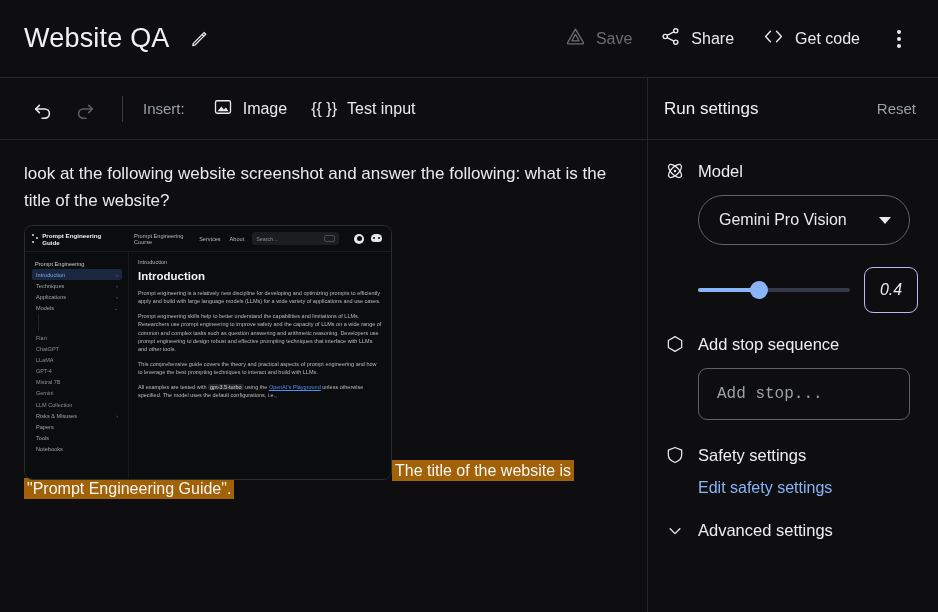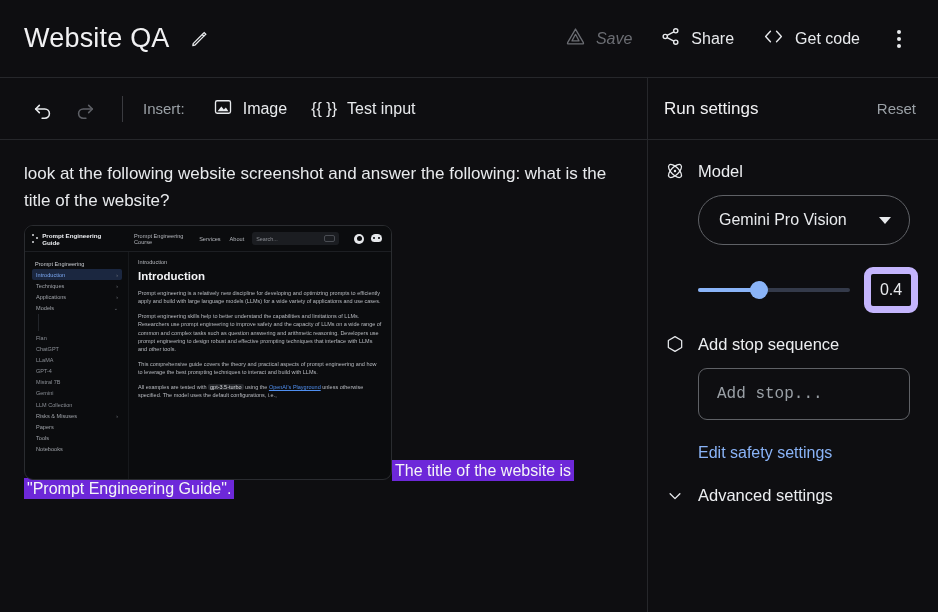--- a/index.html
+++ b/index.html
@@ -22,21 +22,21 @@
   }
   .title-wrap { display: flex; align-items: center; gap: 18px; flex: 1; }
   .app-title { font-size: 27px; color: #f1f1f3; font-weight: 400; letter-spacing: .2px; }
   .edit-btn { width: 24px; height: 24px; display: flex; align-items: center; justify-content: center; cursor: pointer; }
   .header-actions { display: flex; align-items: center; gap: 0px; }
   .hact {
     display: flex; align-items: center; gap: 10px;
     padding: 8px 14px; border-radius: 6px; cursor: pointer;
     font-size: 16px; color: #e8eaed;
   }
-  .hact.disabled { color: #6b6d73; cursor: default; font-style: italic; }
+  .hact.disabled { color: #6b6d73; cursor: default; }
   .kebab { width: 34px; height: 34px; display:flex; align-items:center; justify-content:center; margin-left:8px; cursor:pointer;}
   .kebab i { display:block; width:4px; height:4px; border-radius:50%; background:#e8eaed; box-shadow:0 -7px 0 #e8eaed, 0 7px 0 #e8eaed; }
 
   
   .body { display: flex; flex: 1; min-height: 0; }
   .left { width: 648px; display: flex; flex-direction: column; min-width: 0; border-right: 1px solid #26272b; }
   .right { flex: 1; display: flex; flex-direction: column; min-width: 0; }
 
   
   .toolbar {
@@ -50,21 +50,21 @@
   .ins-btn { display:flex; align-items:center; gap:10px; padding:7px 10px; border-radius:6px; cursor:pointer; color:#e8eaed; font-size:16px; }
   .brace { font-size:16px; color:#e8eaed; letter-spacing:0px; }
 
   
   .prompt-area { flex:1; overflow:hidden; padding: 20px 10px 0 24px; position:relative; }
   .prompt-text {
     font-size: 17px; line-height: 27px; color: #e8eaed;
     max-width: 616px;
   }
   .thumb-wrap { margin-top: 11px; }
-  .sel { background:#6d28d9; color:#f4f5f7; padding: 2px 3px; }
+  .sel { background:#a16207; color:#f4f5f7; padding: 2px 3px; }
 
   
   .flow { max-width: 624px; }
   .flow .inline-img { display:inline-block; vertical-align: bottom; }
 
   
   .shot {
     width: 368px; height: 255px;
     background: #0b0c0e; border: 1px solid #2a2c30; border-radius: 9px;
     overflow: hidden; position: relative; display:flex; flex-direction:column;
@@ -132,23 +132,23 @@
   }
   .select span { font-size:16px; color:#e8eaed; }
   .caret { width:0;height:0;border-left:6px solid transparent;border-right:6px solid transparent;border-top:7px solid #e8eaed; }
 
   .slider-row { display:flex; align-items:center; gap:14px; margin-left:34px; margin-bottom:20px; }
   .slider { position:relative; width:152px; height:20px; display:flex; align-items:center; cursor:pointer; }
   .track { position:absolute; left:0; right:0; height:4px; border-radius:2px; background:#343a4a; }
   .track-fill { position:absolute; left:0; height:4px; border-radius:2px; background:#8ab4f8; }
   .thumb { position:absolute; width:18px; height:18px; border-radius:50%; background:#8ab4f8; transform:translateX(-9px); }
   .numbox {
-    width:54px; height:46px; border:7px solid #c4b5fd; border-radius:9px;
+    width:54px; height:46px; border:1px solid #c4b5fd; border-radius:9px;
     display:flex; align-items:center; justify-content:center;
-    font-size:16px; color:#e8eaed; cursor:text;
+    font-size:16px; color:#e8eaed; cursor:text;font-style:italic;
   }
 
   .textinput {
     margin-left:34px; width:212px; height:52px;
     border:1px solid #5f6166; border-radius:9px;
     display:flex; align-items:center; padding:0 18px;
     font-size:16px; color:#9aa0a6; cursor:text; margin-bottom:24px;font-family:Liberation Mono, monospace;
   }
   .link-row { margin-left:34px; margin-bottom:24px; }
   .blue-link { font-size:16px; color:#8ab4f8; cursor:pointer; }
@@ -389,20 +389,28 @@
           <span class="sect-icon">
             <svg width="20" height="20" viewBox="0 0 24 24">
                 <path d="M12 3.2 L20 7.8 V16.2 L12 20.8 L4 16.2 V7.8 Z" fill="none" stroke="#e8eaed" stroke-width="1.5" stroke-linejoin="round"></path>
               </svg>
           </span>
           <span class="sect-label">Add stop sequence</span>
         </div>
 
         <div class="textinput" placeholder="Add stop...">Add stop...</div>
 
+        <div class="sect-row">
+          <span class="sect-icon">
+            <svg width="20" height="20" viewBox="0 0 24 24">
+                <path d="M12 3 L20 6.2 V12 q0 6-8 9 q-8-3-8-9 V6.2 Z" fill="none" stroke="#e8eaed" stroke-width="1.5" stroke-linejoin="round"></path>
+              </svg>
+          </span>
+          <span class="sect-label">Safety settings</span>
+        </div>
 
         <div class="link-row">
           <span class="blue-link">Edit safety settings</span>
         </div>
 
         <div class="adv-row">
           <span class="chev-d">
             <svg width="18" height="18" viewBox="0 0 24 24">
                 <path d="M5.5 9 L12 15.5 L18.5 9" fill="none" stroke="#e8eaed" stroke-width="1.8" stroke-linecap="round" stroke-linejoin="round"></path>
               </svg>

